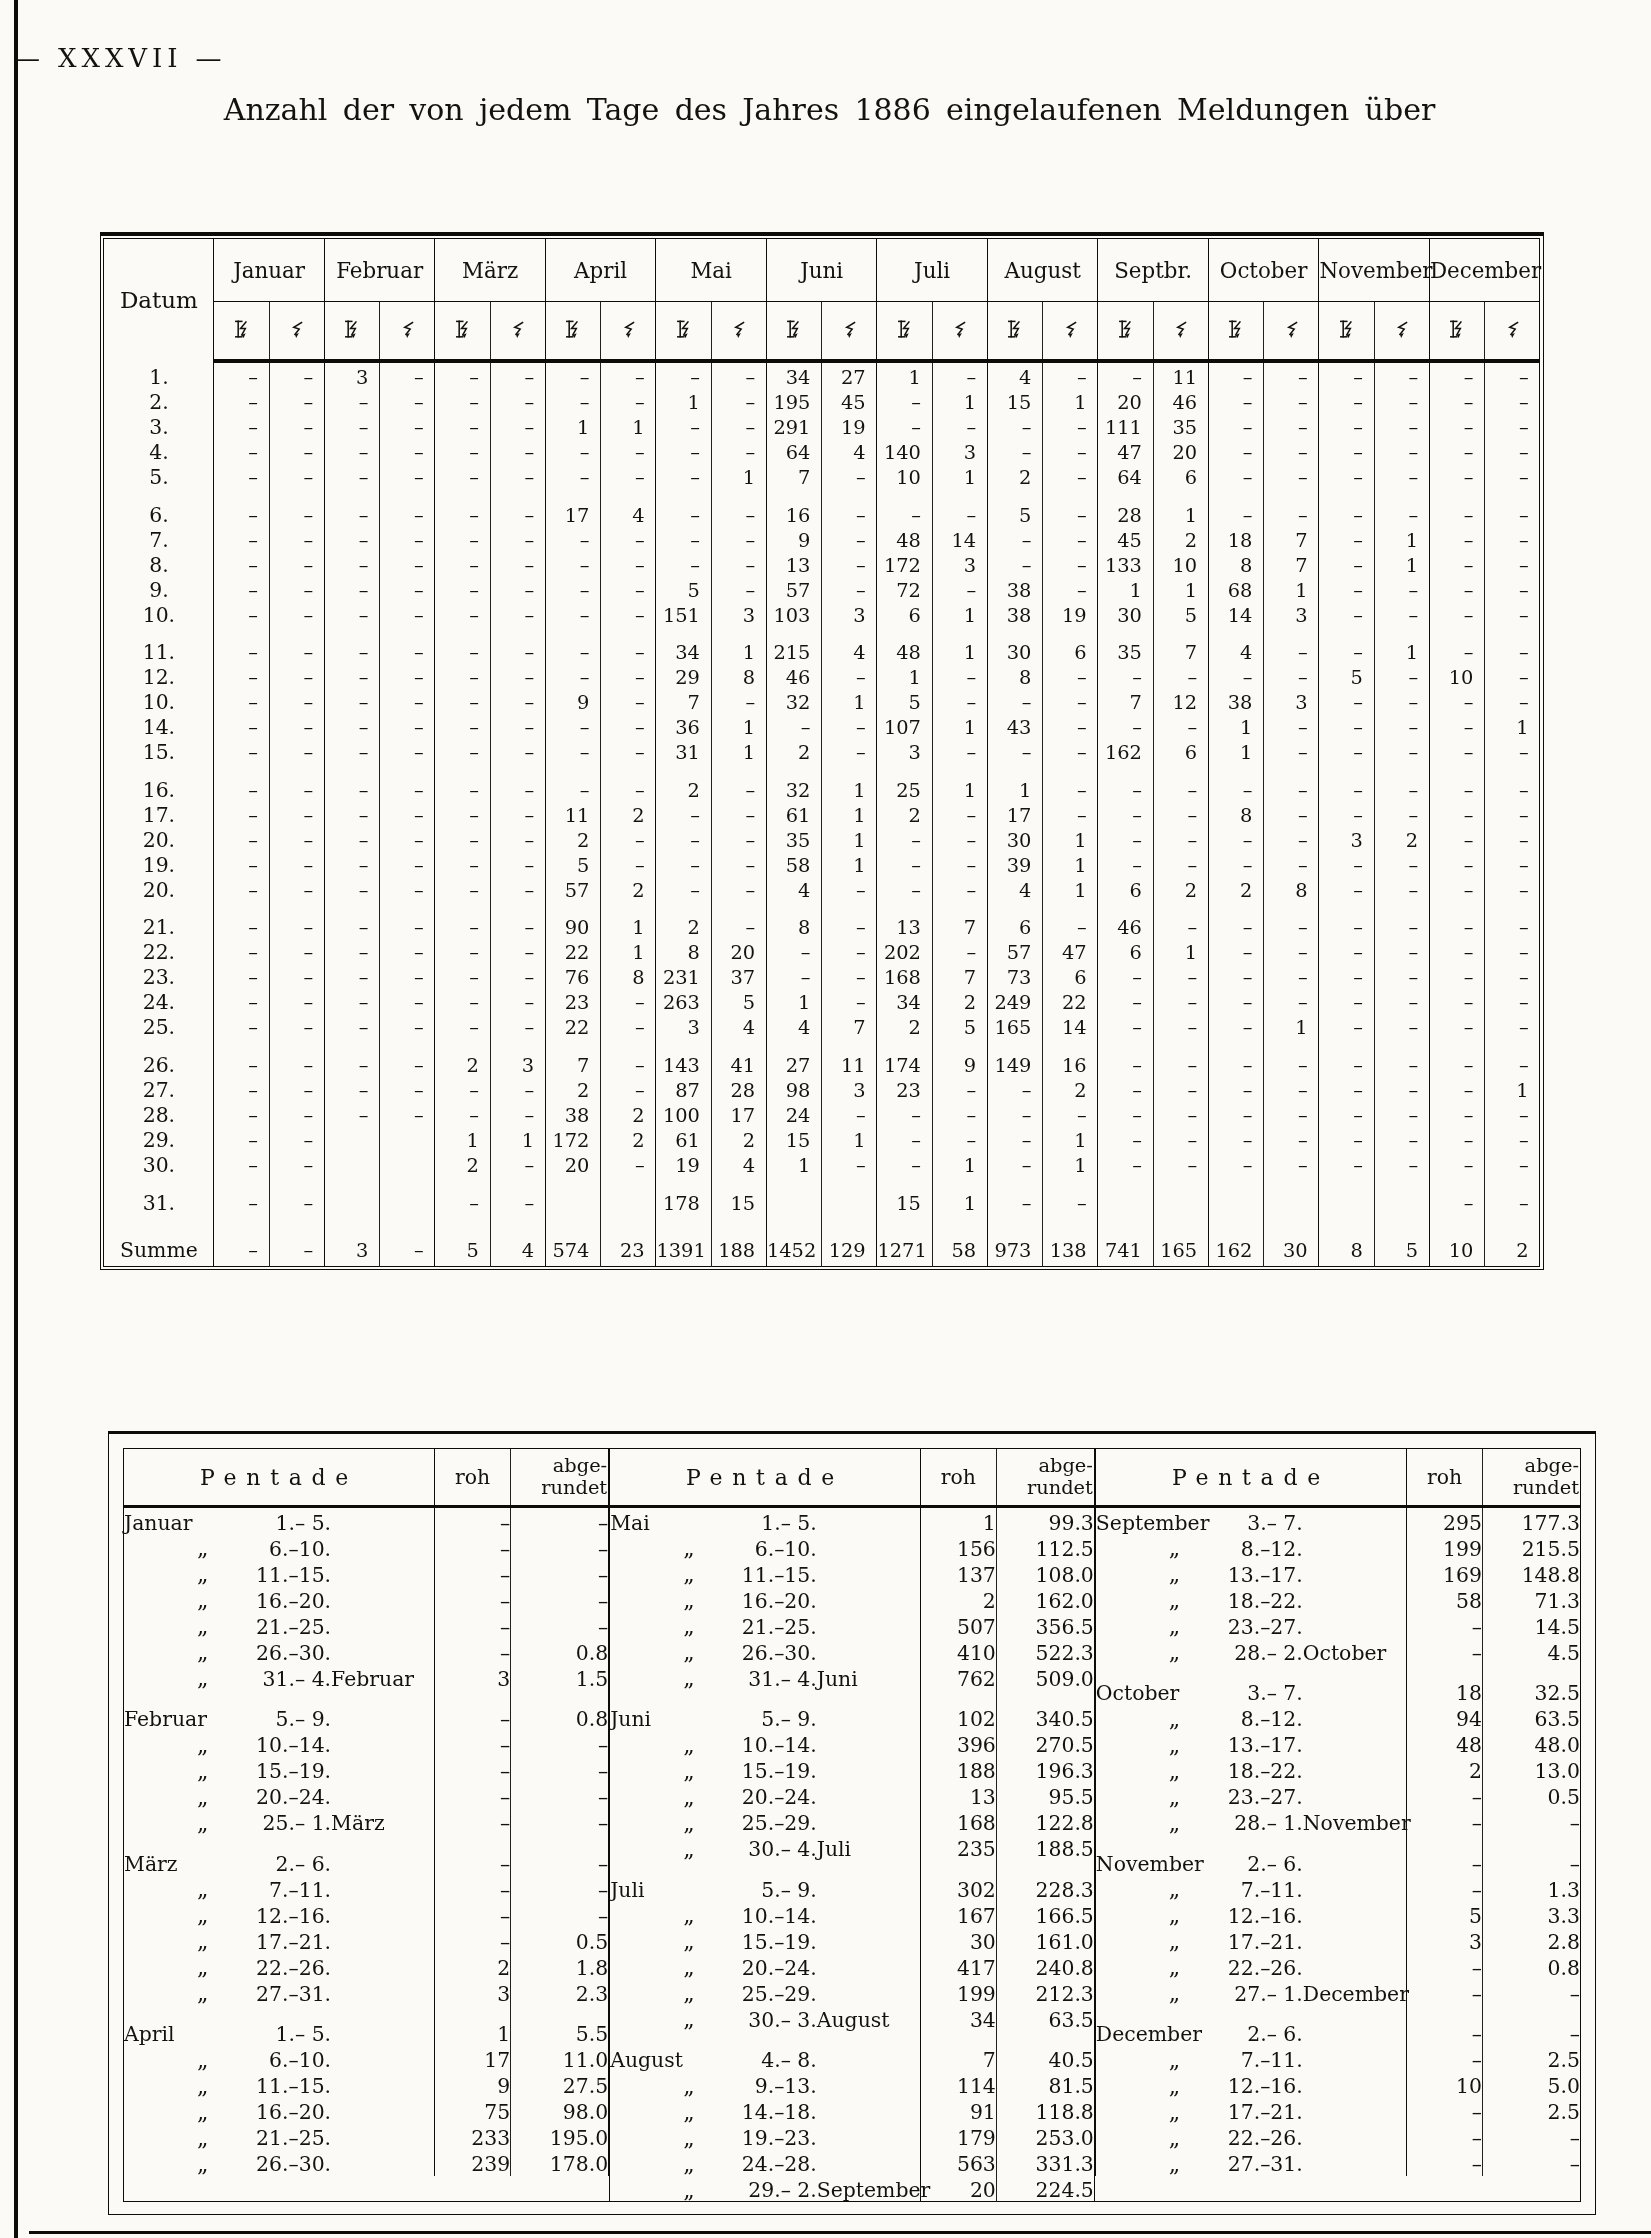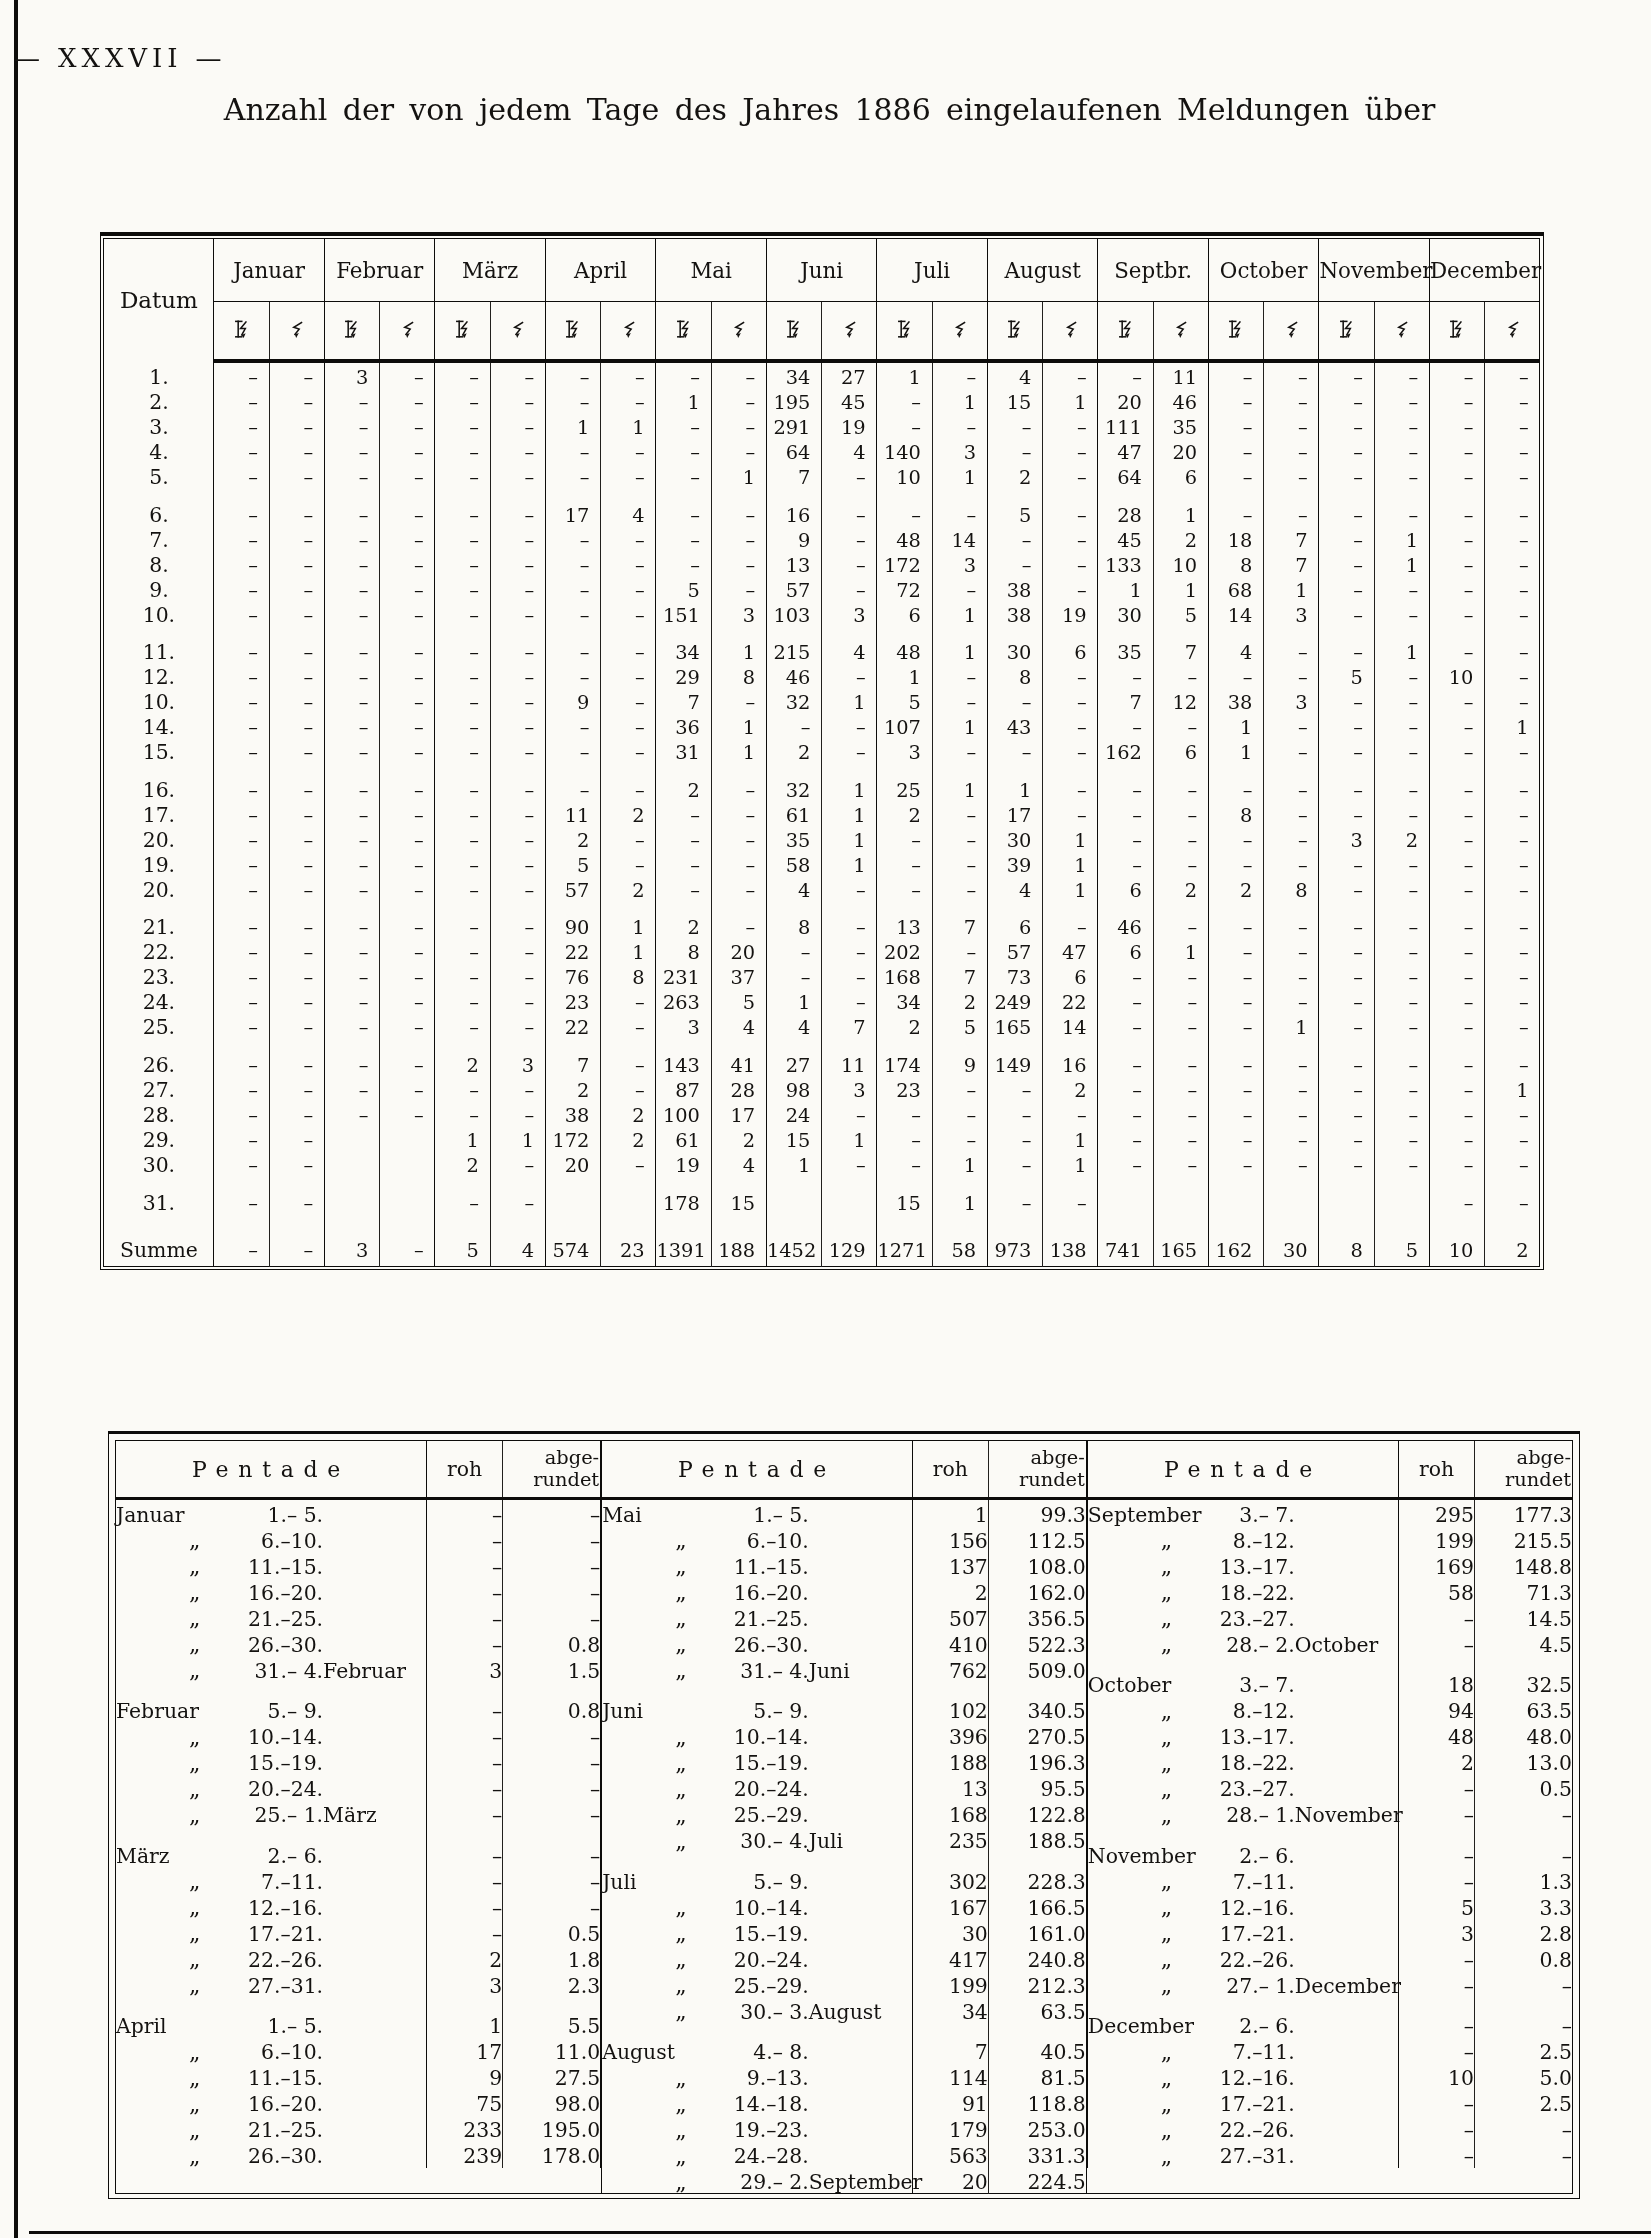--- a/index.html
+++ b/index.html
@@ -31,21 +31,21 @@
   table.t1 td{height:25px;font-size:19.4px;text-align:right;vertical-align:bottom;
     padding-right:10.7px;line-height:1.05;}
   table.t1 td.lbl{border-right:1.5px solid #0d0c0a;text-align:center;padding-right:0;font-size:20.4px;}
   table.t1 td.m0{border-left:1.5px solid #0d0c0a;}
   table.t1 td.m1{border-left:0.5px solid #22201d;}
   table.t1 tr.gap td{padding-top:12.6px;}
   table.t1 tr.summe td{padding-top:22px;padding-bottom:4.9px;}
   .symicon{display:inline-block;}
   
   .t2outer{position:absolute;left:108px;top:1431px;width:1458px;height:752px;
-    border:1.5px solid #0d0c0a;border-top-width:3.9px;padding:6px;background:#fbfaf6;}
+    border:1.5px solid #0d0c0a;border-top-width:3.9px;padding:14px;background:#fbfaf6;}
   .t2flex{display:flex;align-items:stretch;height:100%;border:1.5px solid #0d0c0a;}
   table.g{border-collapse:collapse;table-layout:fixed;flex:1 1 0;align-self:flex-start;width:33%;}
   table.g:not(:first-child){border-left:1.5px solid #0d0c0a;}
   table.g:not(:last-child){border-right:1.5px solid #0d0c0a;}
   table.g th{font-weight:normal;vertical-align:middle;}
   table.g thead th{border-bottom:3.4px solid #0d0c0a;height:54px;}
   th.hpent{font-size:22px;letter-spacing:9.7px;text-align:center;}
   th.hroh{font-size:20.4px;text-align:center;border-left:1.5px solid #0d0c0a;width:73px;}
   th.habg{font-size:19.4px;line-height:22px;text-align:right;border-left:1px solid #22201d;width:95px;}
   table.g td{height:26px;font-size:20.4px;vertical-align:bottom;line-height:1.05;padding:0;}

